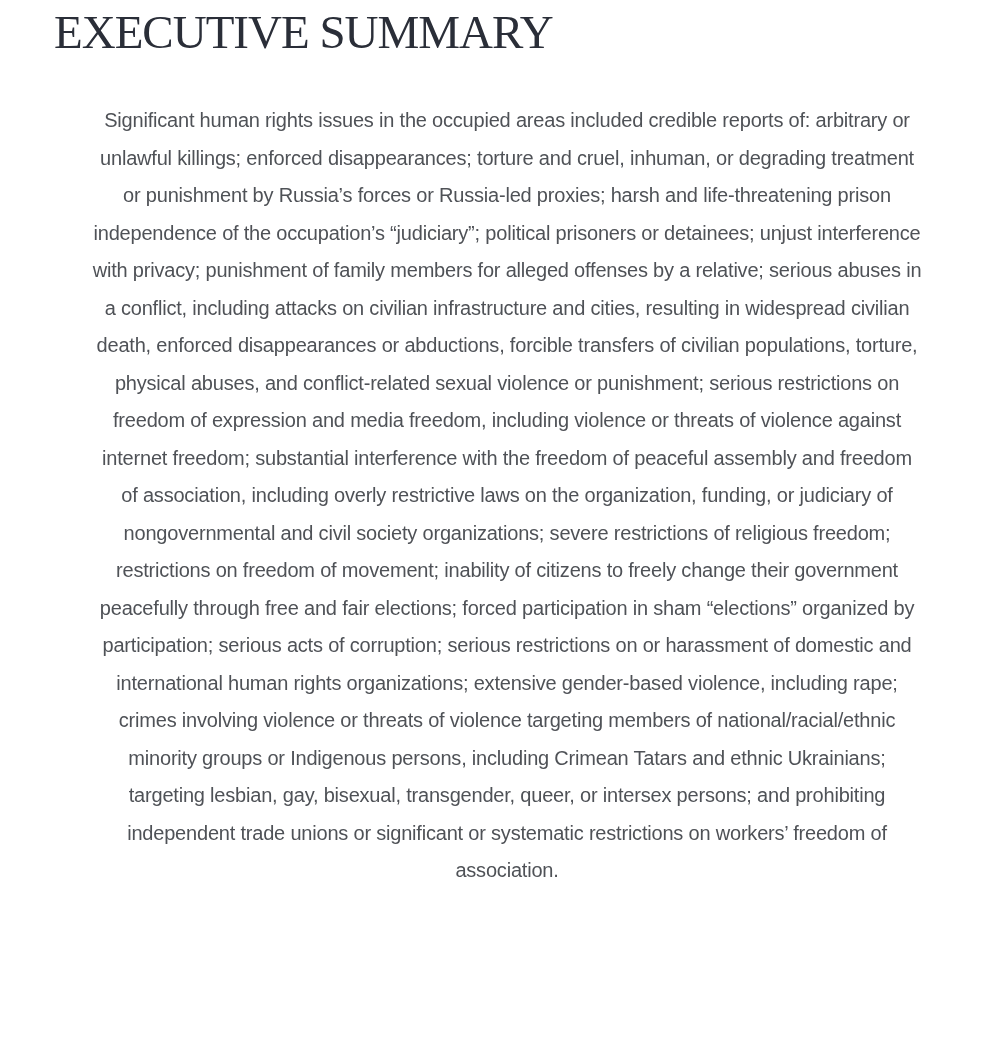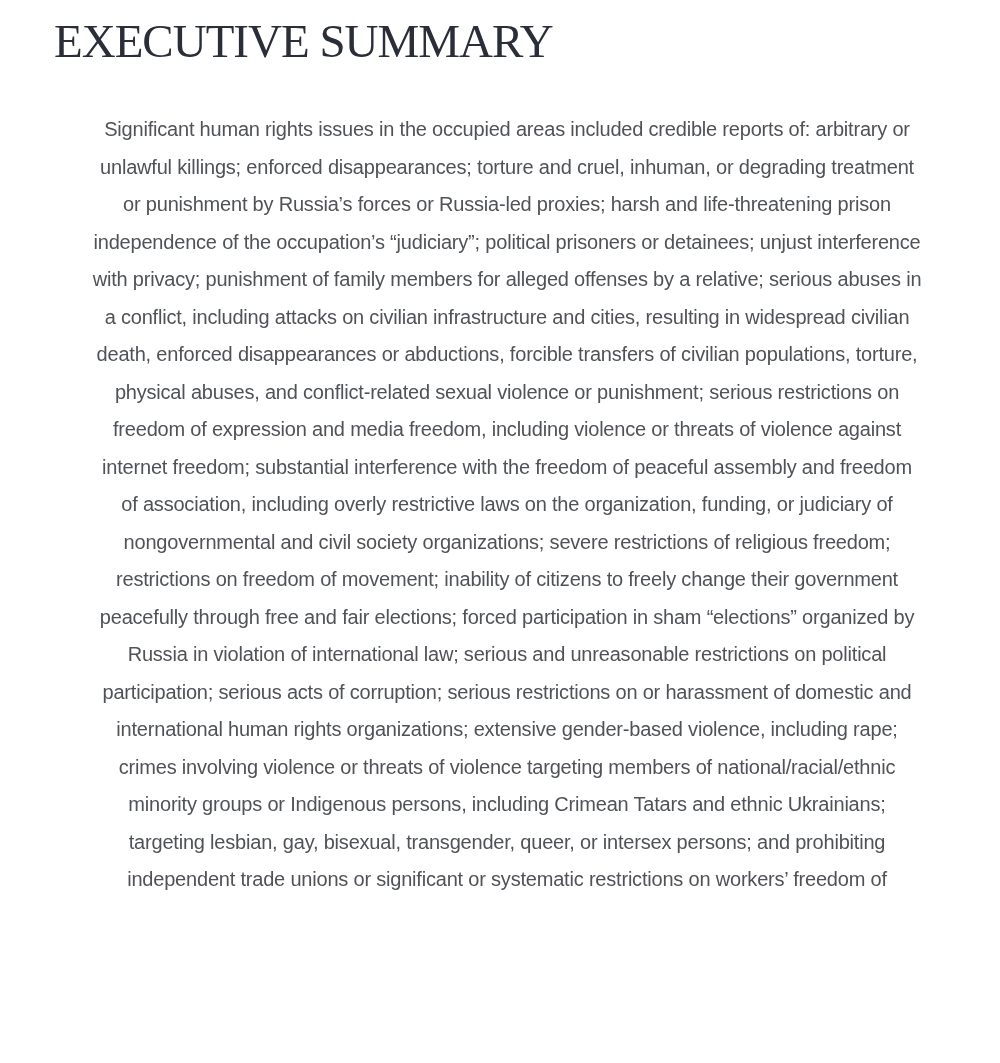--- a/index.html
+++ b/index.html
@@ -7,21 +7,21 @@
     padding: 0;
   }
   body {
     width: 1000px;
     height: 1063px;
     background: #ffffff;
     overflow: hidden;
     font-family: "Liberation Sans", "DejaVu Sans", sans-serif;
   }
   .page {
-    padding: 18px 38px 0 52px;
+    padding: 9px 38px 0 52px;
     box-sizing: border-box;
     width: 1000px;
   }
   .page-title {
     font-family: "Liberation Serif", "DejaVu Serif", serif;
     font-weight: normal;
     font-size: 47px;
     line-height: 1.0;
     letter-spacing: -1px;
     color: var(--heading-color, #2a2e38);
@@ -54,21 +54,21 @@
       <div class="text-line">with privacy; punishment of family members for alleged offenses by a relative; serious abuses in</div>
       <div class="text-line">a conflict, including attacks on civilian infrastructure and cities, resulting in widespread civilian</div>
       <div class="text-line">death, enforced disappearances or abductions, forcible transfers of civilian populations, torture,</div>
       <div class="text-line">physical abuses, and conflict-related sexual violence or punishment; serious restrictions on</div>
       <div class="text-line">freedom of expression and media freedom, including violence or threats of violence against</div>
       <div class="text-line">internet freedom; substantial interference with the freedom of peaceful assembly and freedom</div>
       <div class="text-line">of association, including overly restrictive laws on the organization, funding, or judiciary of</div>
       <div class="text-line">nongovernmental and civil society organizations; severe restrictions of religious freedom;</div>
       <div class="text-line">restrictions on freedom of movement; inability of citizens to freely change their government</div>
       <div class="text-line">peacefully through free and fair elections; forced participation in sham “elections” organized by</div>
-      <div class="text-line">Russia in violation of international law; serious and unreasonable restrictions on political</div>
       <div class="text-line">participation; serious acts of corruption; serious restrictions on or harassment of domestic and</div>
       <div class="text-line">international human rights organizations; extensive gender-based violence, including rape;</div>
       <div class="text-line">crimes involving violence or threats of violence targeting members of national/racial/ethnic</div>
       <div class="text-line">minority groups or Indigenous persons, including Crimean Tatars and ethnic Ukrainians;</div>
       <div class="text-line">targeting lesbian, gay, bisexual, transgender, queer, or intersex persons; and prohibiting</div>
       <div class="text-line">independent trade unions or significant or systematic restrictions on workers’ freedom of</div>
+      <div class="text-line">association.</div>
     </div>
 </main>
 
 </body></html>

